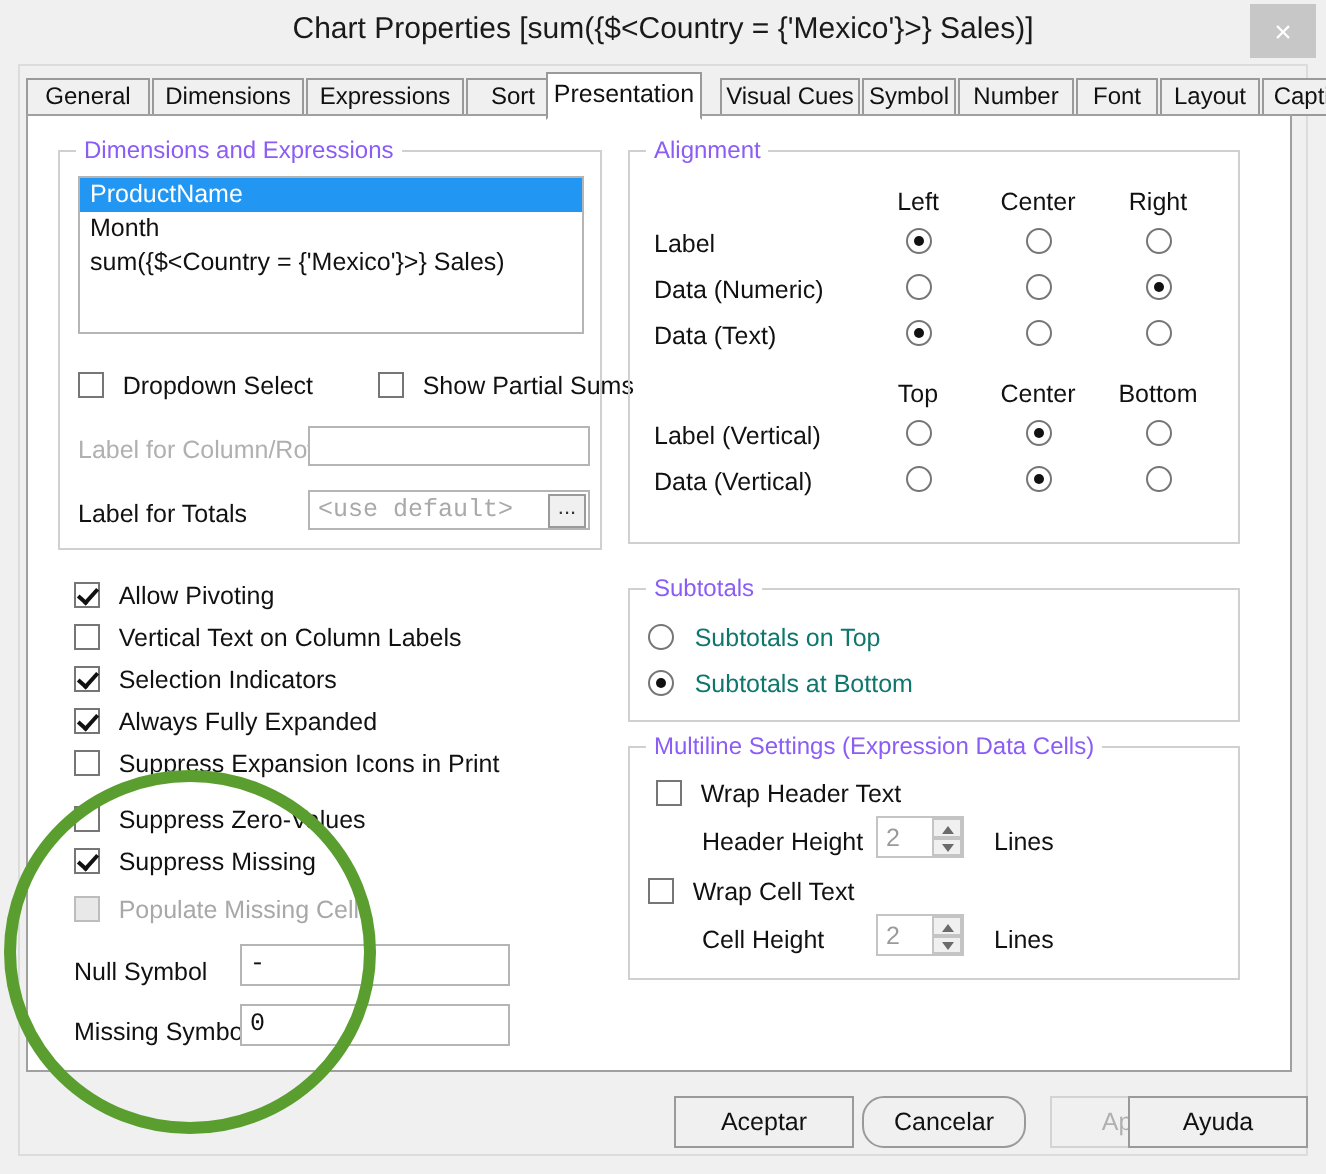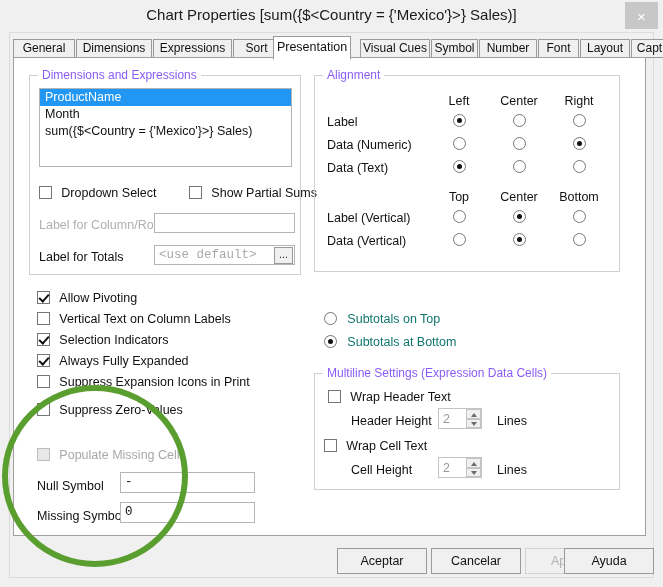--- a/index.html
+++ b/index.html
@@ -265,31 +265,38 @@
       <span class="cb-label">Always Fully Expanded</span>
     </div>
     <div class="cb-row" style="left:23px;top:317px;">
       <span class="cb"></span>
       <span class="cb-label">Suppress Expansion Icons in Print</span>
     </div>
     <div class="cb-row" style="left:23px;top:345px;">
       <span class="cb"></span>
       <span class="cb-label">Suppress Zero-Values</span>
     </div>
+    <div class="cb-row" style="left:23px;top:366px;">
+      <span class="cb checked"></span>
+      <span class="cb-label">Suppress Missing</span>
+    </div>
     <div class="cb-row" style="left:23px;top:390px;">
       <span class="cb disabled"></span>
       <span class="cb-label disabled">Populate Missing Cells</span>
     </div>
 
     <span class="lbl" style="left:23px;top:421px;">Null Symbol</span>
     <div class="tinput" style="left:106px;top:414px;width:135px;height:21px;">-</div>
 
     <span class="lbl" style="left:23px;top:451px;">Missing Symbol</span>
     <div class="tinput" style="left:106px;top:444px;width:135px;height:21px;">0</div>
 
+    <div class="group" style="left:300px;top:236px;width:306px;height:67px;">
+      <span class="group-title">Subtotals</span>
+    </div>
     <div class="radio-row" style="left:310px;top:254px;">
       <span class="radio"></span>
       <span class="radio-label">Subtotals on Top</span>
     </div>
     <div class="radio-row" style="left:310px;top:277px;">
       <span class="radio checked"></span>
       <span class="radio-label">Subtotals at Bottom</span>
     </div>
 
     <div class="group" style="left:300px;top:315px;width:306px;height:117px;">
@@ -328,21 +335,21 @@
         <div class="spin-b dn">
             <span class="arr dn"></span>
           </div>
       </div>
     </div>
     <span class="lbl" style="left:483px;top:405px;">Lines</span>
 
   </div>
 
   <div class="btn" style="left:337px;top:548px;width:90px;">Aceptar</div>
-  <div class="btn" style="left:431px;top:548px;width:90px;">Cancelar</div>
+  <div class="btn" style="left:431px;top:548px;width:82px;border-radius:11px;">Cancelar</div>
   <div class="btn disabled" style="left:525px;top:548px;width:90px;">Aplicar</div>
 
   <div class="btn" style="left:564px;top:548px;width:90px;">Ayuda</div>
 
   <svg class="annot" viewBox="0 0 200 200">
     <ellipse cx="95" cy="96" rx="90" ry="88" fill="none" stroke="#5a9e2f" stroke-width="6"></ellipse>
   </svg>
 
 </div>
 

